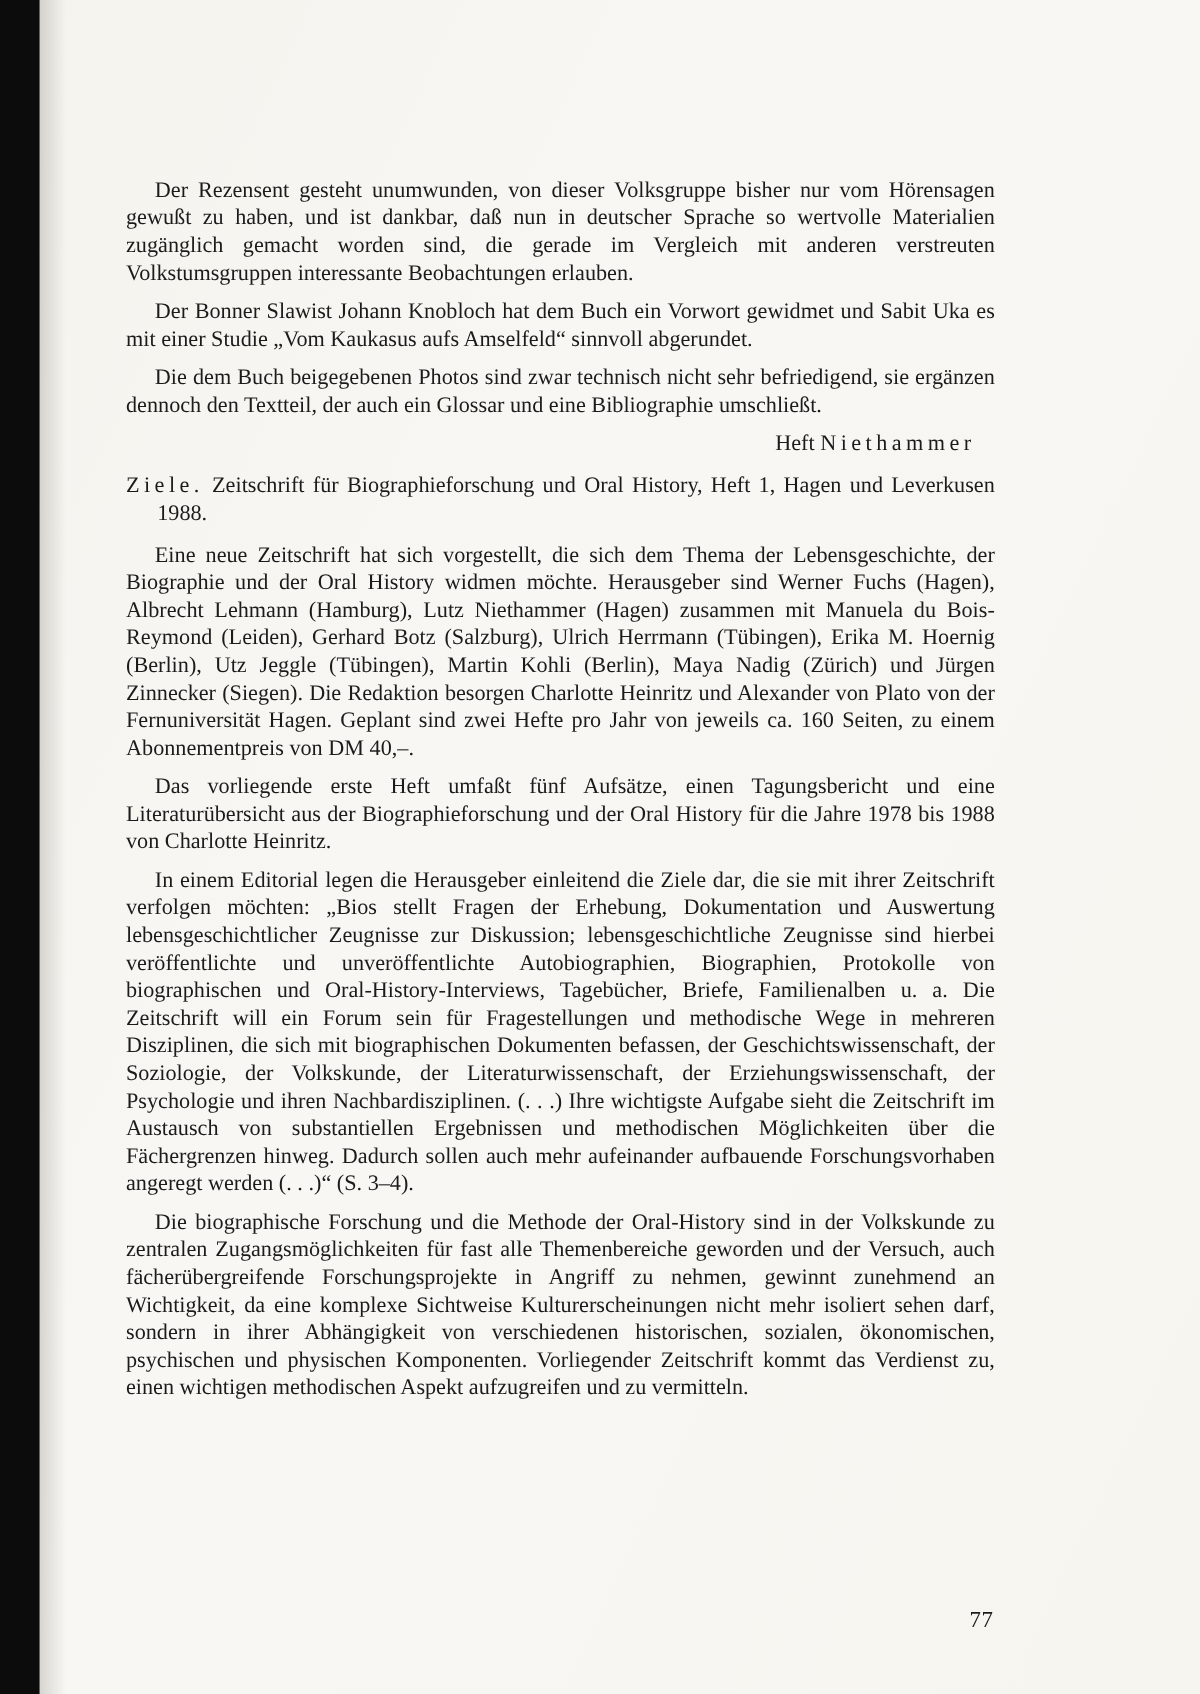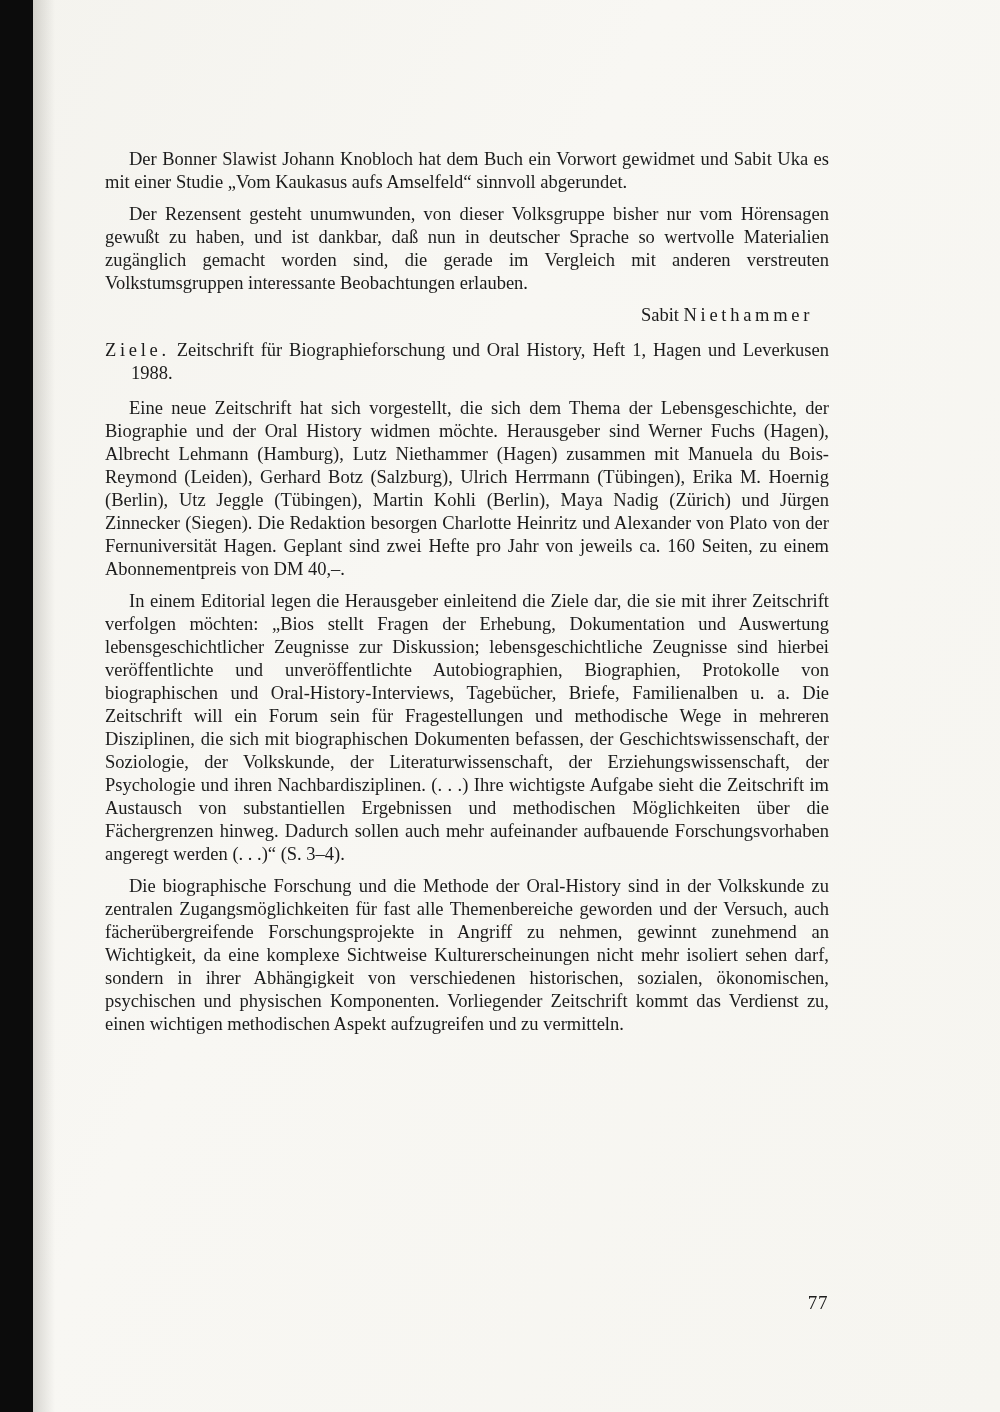--- a/index.html
+++ b/index.html
@@ -51,46 +51,48 @@
   }
   .spaced { letter-spacing: 0.2em; }
   .reference {
     padding-left: 26px;
     text-indent: -26px;
     margin-bottom: 12px;
     hyphens: auto;
   }
   .page-number {
     position: absolute;
-    top: 1292px;
+    top: 1340px;
     right: 172px;
     font-size: 19px;
     letter-spacing: 0.03em;
   }
 </style>
 </head>
 <body>
 
 <div class="scan-page">
 
   <div class="gutter-bar"></div>
 
   <div class="content">
 
+    <p class="para">Der Rezensent gesteht unumwunden, von dieser Volksgruppe bisher nur vom Hörensagen gewußt zu haben, und ist dankbar, daß nun in deutscher Sprache so wertvolle Materialien zugänglich gemacht worden sind, die gerade im Vergleich mit anderen verstreuten Volkstumsgruppen interessante Beobachtungen erlauben.</p>
+
     <p class="para">Der Bonner Slawist Johann Knobloch hat dem Buch ein Vorwort gewidmet und Sabit Uka es mit einer Studie „Vom Kaukasus aufs Amselfeld“ sinnvoll abgerundet.</p>
 
-    <p class="para">Der Rezensent gesteht unumwunden, von dieser Volksgruppe bisher nur vom Hörensagen gewußt zu haben, und ist dankbar, daß nun in deutscher Sprache so wertvolle Materialien zugänglich gemacht worden sind, die gerade im Vergleich mit anderen verstreuten Volkstumsgruppen interessante Beobachtungen erlauben.</p>
+    <p class="para">Die dem Buch beigegebenen Photos sind zwar technisch nicht sehr befriedigend, sie ergänzen dennoch den Textteil, der auch ein Glossar und eine Bibliographie umschließt.</p>
 
-
-    <p class="signature"><span>Sabit</span> <span class="spaced">Niethammer</span></p>
+    <p class="signature"><span>Heft</span> <span class="spaced">Niethammer</span></p>
 
     <p class="reference"><span class="spaced">Ziele.</span> <span>Zeitschrift für Biographieforschung und Oral History, Heft 1, Hagen und Leverkusen 1988.</span></p>
 
     <p class="para">Eine neue Zeitschrift hat sich vorgestellt, die sich dem Thema der Lebensgeschichte, der Biographie und der Oral History widmen möchte. Herausgeber sind Werner Fuchs (Hagen), Albrecht Lehmann (Hamburg), Lutz Niethammer (Hagen) zusammen mit Manuela du Bois-Reymond (Leiden), Gerhard Botz (Salzburg), Ulrich Herrmann (Tübingen), Erika M. Hoernig (Berlin), Utz Jeggle (Tübingen), Martin Kohli (Berlin), Maya Nadig (Zürich) und Jürgen Zinnecker (Siegen). Die Redaktion besorgen Charlotte Heinritz und Alexander von Plato von der Fernuniversität Hagen. Geplant sind zwei Hefte pro Jahr von jeweils ca. 160 Seiten, zu einem Abonnementpreis von DM 40,–.</p>
 
+    <p class="para">Das vorliegende erste Heft umfaßt fünf Aufsätze, einen Tagungsbericht und eine Literaturübersicht aus der Biographieforschung und der Oral History für die Jahre 1978 bis 1988 von Charlotte Heinritz.</p>
 
     <p class="para">In einem Editorial legen die Herausgeber einleitend die Ziele dar, die sie mit ihrer Zeitschrift verfolgen möchten: „Bios stellt Fragen der Erhebung, Dokumentation und Auswertung lebensgeschichtlicher Zeugnisse zur Diskussion; lebensgeschichtliche Zeugnisse sind hierbei veröffentlichte und unveröffentlichte Autobiographien, Biographien, Protokolle von biographischen und Oral-History-Interviews, Tagebücher, Briefe, Familienalben u. a. Die Zeitschrift will ein Forum sein für Fragestellungen und methodische Wege in mehreren Disziplinen, die sich mit biographischen Dokumenten befassen, der Geschichtswissenschaft, der Soziologie, der Volkskunde, der Literaturwissenschaft, der Erziehungswissenschaft, der Psychologie und ihren Nachbardisziplinen. (. . .) Ihre wichtigste Aufgabe sieht die Zeitschrift im Austausch von substantiellen Ergebnissen und methodischen Möglichkeiten über die Fächergrenzen hinweg. Dadurch sollen auch mehr aufeinander aufbauende Forschungsvorhaben angeregt werden (. . .)“ (S. 3–4).</p>
 
     <p class="para">Die biographische Forschung und die Methode der Oral-History sind in der Volkskunde zu zentralen Zugangsmöglichkeiten für fast alle Themenbereiche geworden und der Versuch, auch fächerübergreifende Forschungsprojekte in Angriff zu nehmen, gewinnt zunehmend an Wichtigkeit, da eine komplexe Sichtweise Kulturerscheinungen nicht mehr isoliert sehen darf, sondern in ihrer Abhängigkeit von verschiedenen historischen, sozialen, ökonomischen, psychischen und physischen Komponenten. Vorliegender Zeitschrift kommt das Verdienst zu, einen wichtigen methodischen Aspekt aufzugreifen und zu vermitteln.</p>
 
   </div>
 
   <div class="page-number">77</div>
 
 </div>

